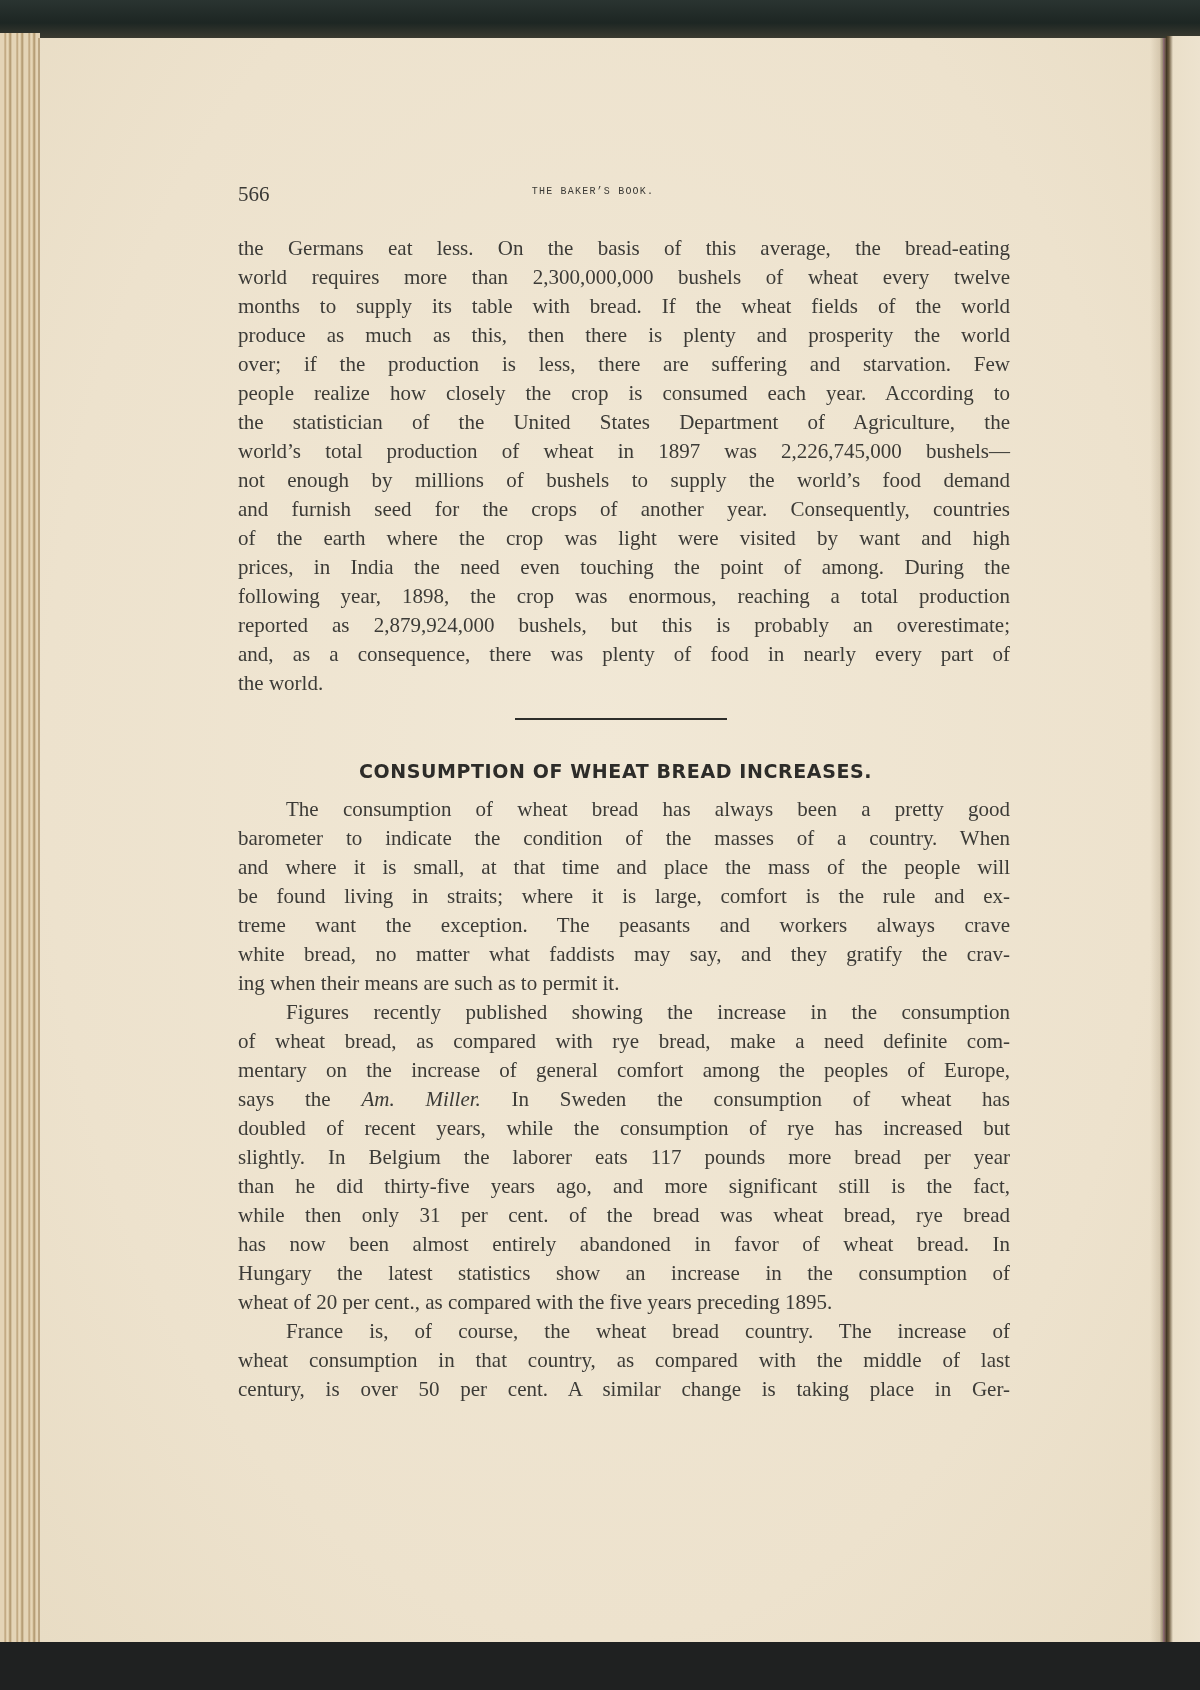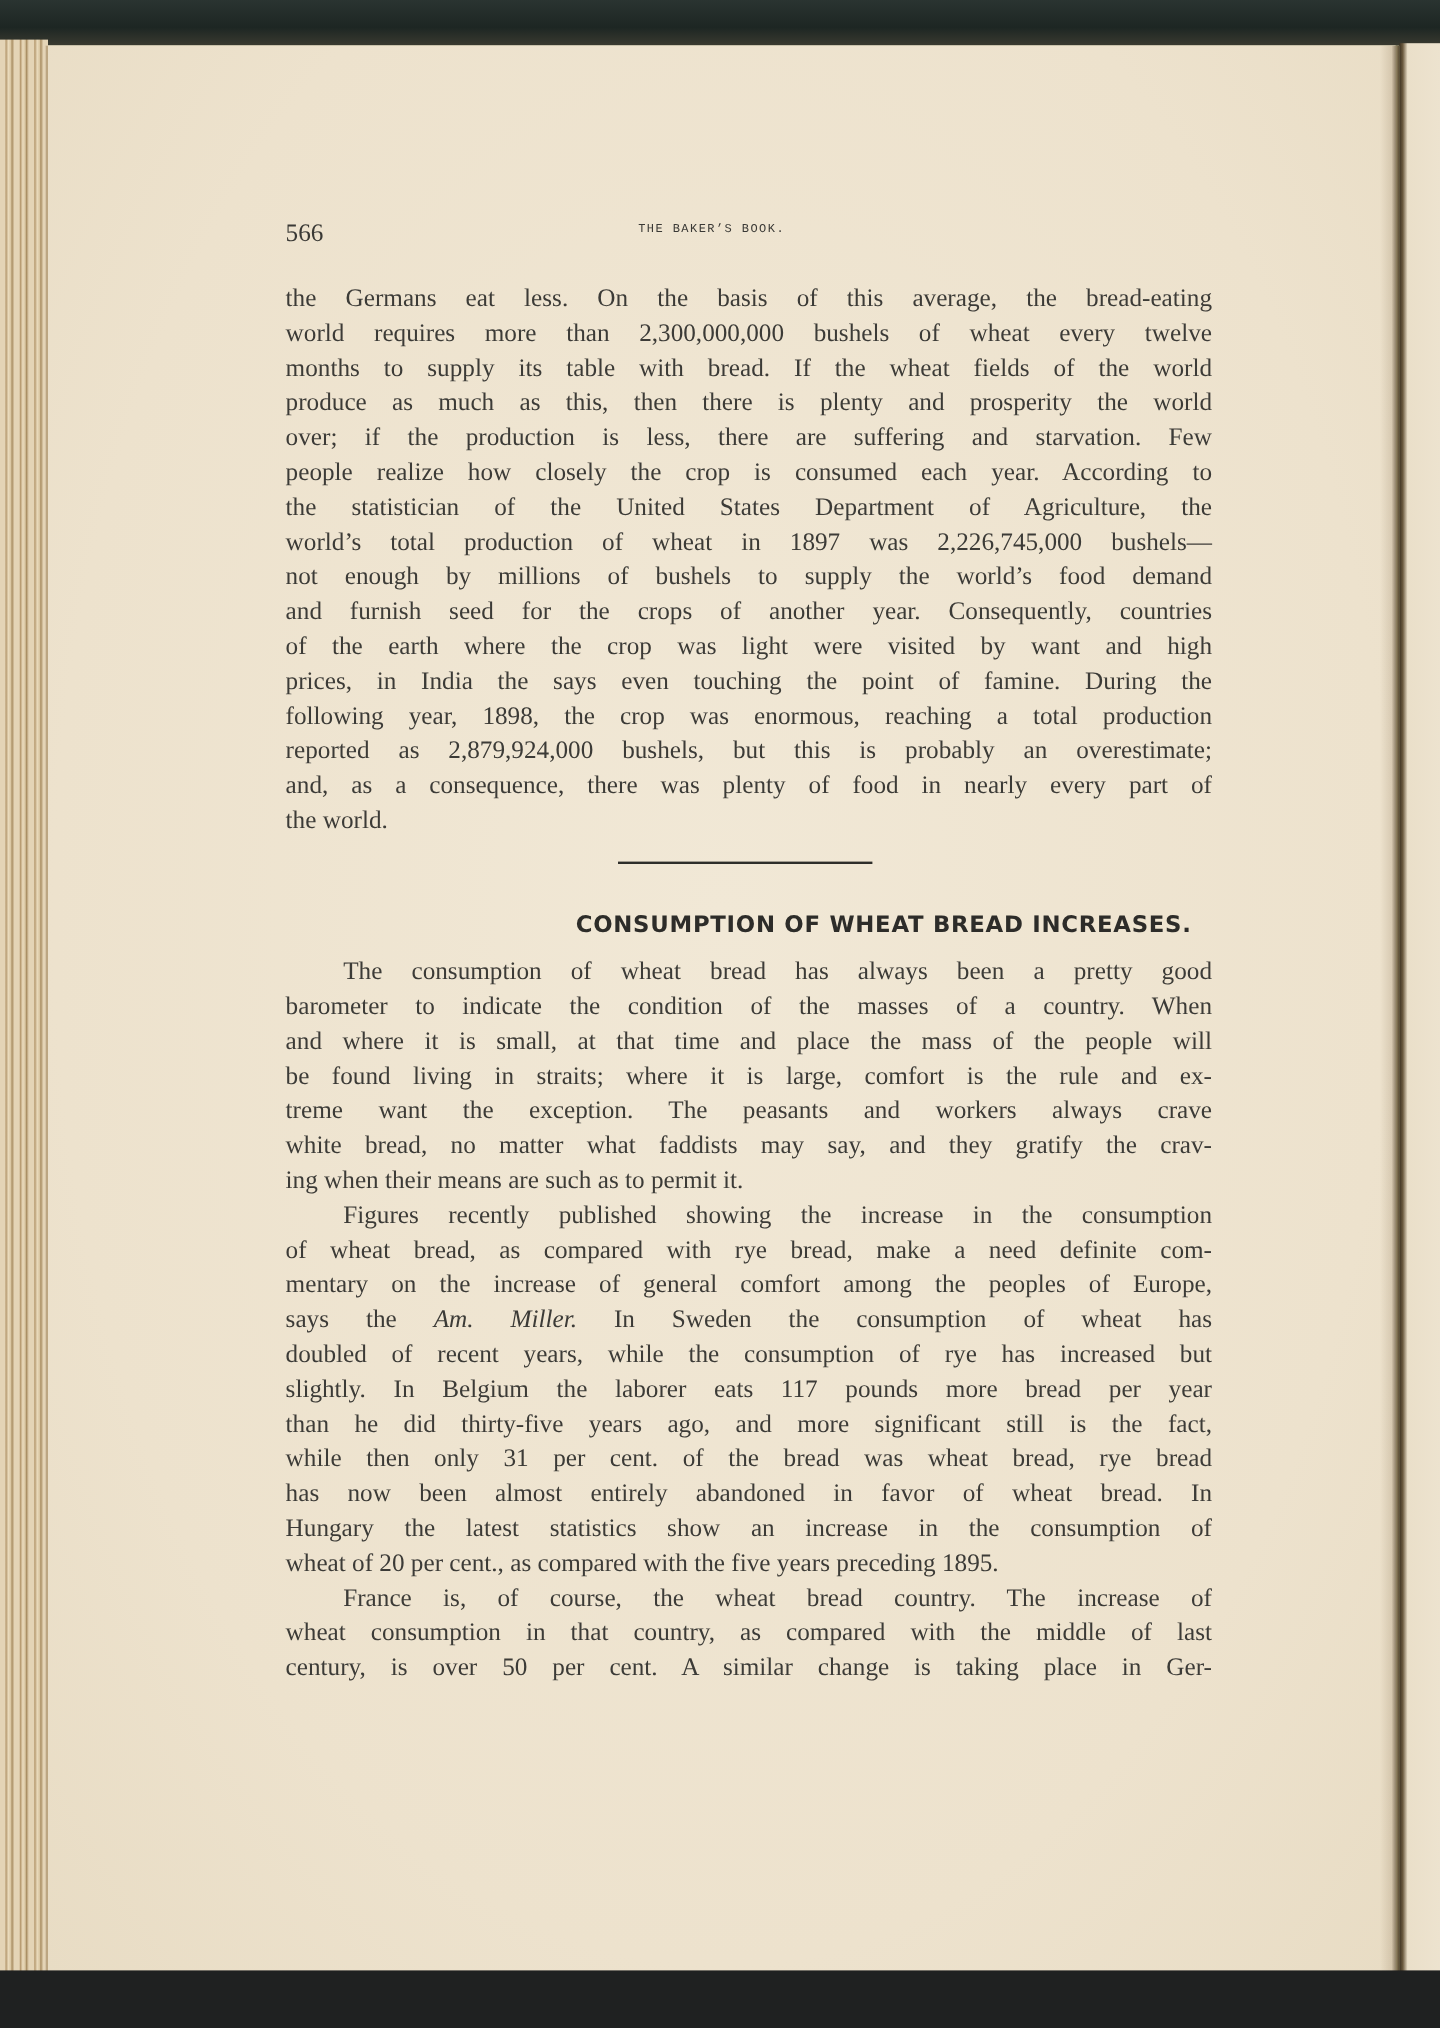--- a/index.html
+++ b/index.html
@@ -2,21 +2,21 @@
 <html><head>
   <meta charset="utf-8">
   <style>
     * { margin: 0; padding: 0; box-sizing: border-box; }
     html, body {
       width: 1200px; height: 1690px; overflow: hidden;
       background: #1e1f1f;
     }
     .scene {
       position: relative; width: 1200px; height: 1690px;
-      background: #fef9c3;
+      background: #f0abfc;
     }
     .cover-top {
       position: absolute; left: 0; top: 0; width: 1200px; height: 38px;
       background: linear-gradient(#2a3431, #1d2623 60%, #3a3a30);
     }
     .cover-bottom {
       position: absolute; left: 0; top: 1642px; width: 1200px; height: 48px;
       background: #1f2121;
     }
     .page-stack {
@@ -67,21 +67,21 @@
     }
     .body-text .line.last { text-align-last: left; }
     .body-text .line.indent { padding-left: 48px; }
     .block-1 { top: 234px; }
     .block-2 { top: 795px; }
     .rule {
       position: absolute; top: 718px; left: 277px; width: 212px; height: 2px;
       background: #2e2e2a;
     }
     .heading {
-      position: absolute; top: 760px; left: 0; width: 755px; text-align: right;
+      position: absolute; top: 760px; left: 0; width: 755px; text-align: center;
       font-family: "DejaVu Sans", sans-serif; font-weight: bold;
       font-size: 19px; letter-spacing: 0.6px; color: #2d2c29;
     }
     em.it { font-style: italic; }
   </style>
 </head>
 <body>
 
 <div class="scene">
   <div class="cover-top"></div>
@@ -102,21 +102,21 @@
       <span class="line">world requires more than 2,300,000,000 bushels of wheat every twelve</span>
       <span class="line">months to supply its table with bread.  If the wheat fields of the world</span>
       <span class="line">produce as much as this, then there is plenty and prosperity the world</span>
       <span class="line">over; if the production is less, there are suffering and starvation.  Few</span>
       <span class="line">people realize how closely the crop is consumed each year.  According to</span>
       <span class="line">the statistician of the United States Department of Agriculture, the</span>
       <span class="line">world’s total production of wheat in 1897 was 2,226,745,000 bushels—</span>
       <span class="line">not enough by millions of bushels to supply the world’s food demand</span>
       <span class="line">and furnish seed for the crops of another year.  Consequently, countries</span>
       <span class="line">of the earth where the crop was light were visited by want and high</span>
-      <span class="line">prices, in India the says even touching the point of famine.  During the</span>
+      <span class="line">prices, in India the need even touching the point of among.  During the</span>
       <span class="line">following year, 1898, the crop was enormous, reaching a total production</span>
       <span class="line">reported as 2,879,924,000 bushels, but this is probably an overestimate;</span>
       <span class="line">and, as a consequence, there was plenty of food in nearly every part of</span>
       <span class="line last">the world.</span>
     </div>
 
     <div class="rule"></div>
 
     <div class="heading">CONSUMPTION OF WHEAT BREAD INCREASES.</div>
 

